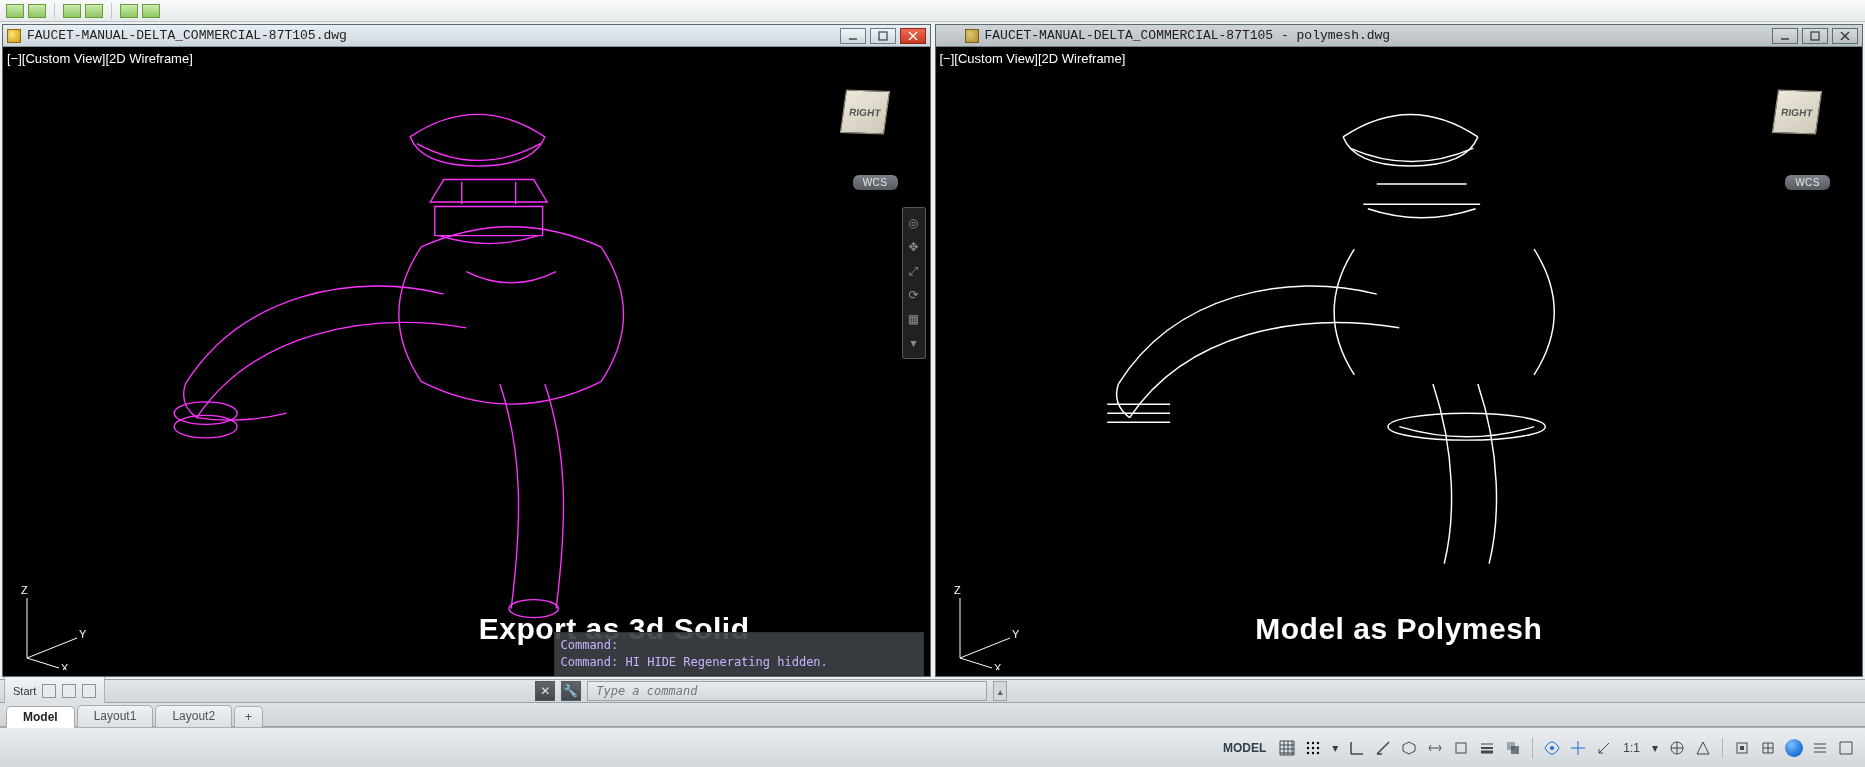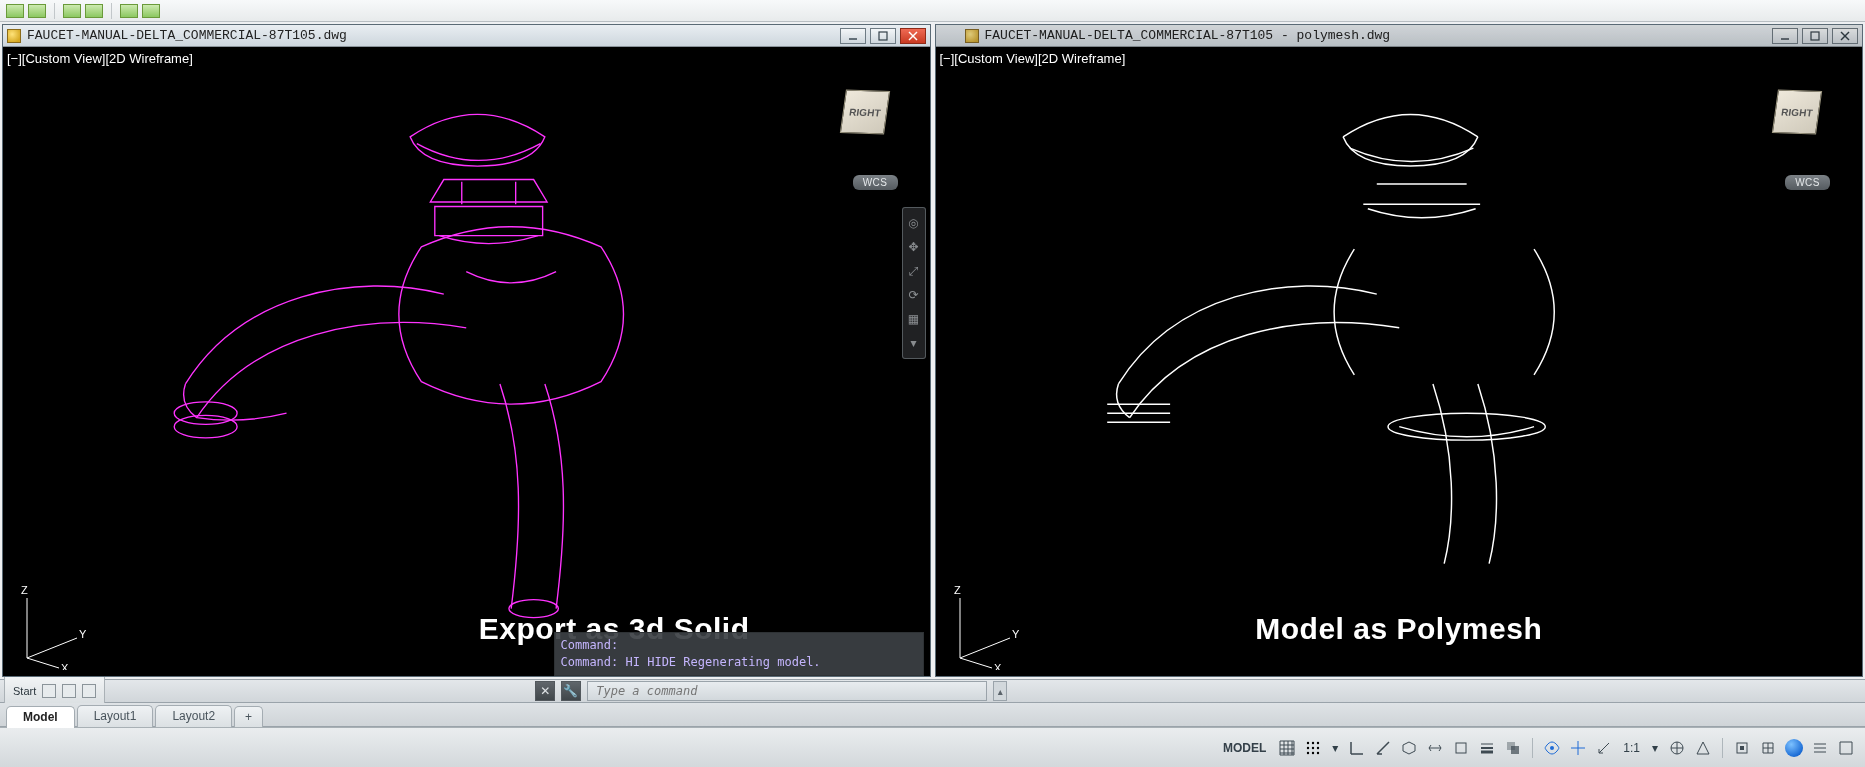--- a/index.html
+++ b/index.html
@@ -326,21 +326,21 @@
           <line x1="18" y1="78" x2="50" y2="88"></line>
           <text x="12" y="14">Z</text>
           <text x="70" y="58">Y</text>
           <text x="52" y="92">X</text>
         </svg>
 
         <div class="anno left">Export as 3d Solid</div>
 
         <div class="cmd-history">
           <div class="line">Command:</div>
-          <div class="line">Command: HI HIDE Regenerating model.</div>
+          <div class="line">Command: HI HIDE Regenerating hidden.</div>
         </div>
       </div>
     </div>
 
     <div class="dwg-window inactive">
       <div class="titlebar">
         <div class="tb-icon"></div>
         <div class="tb-text">FAUCET-MANUAL-DELTA_COMMERCIAL-87T105 - polymesh.dwg</div>
         <div class="winbtns">
           <div class="winbtn">

